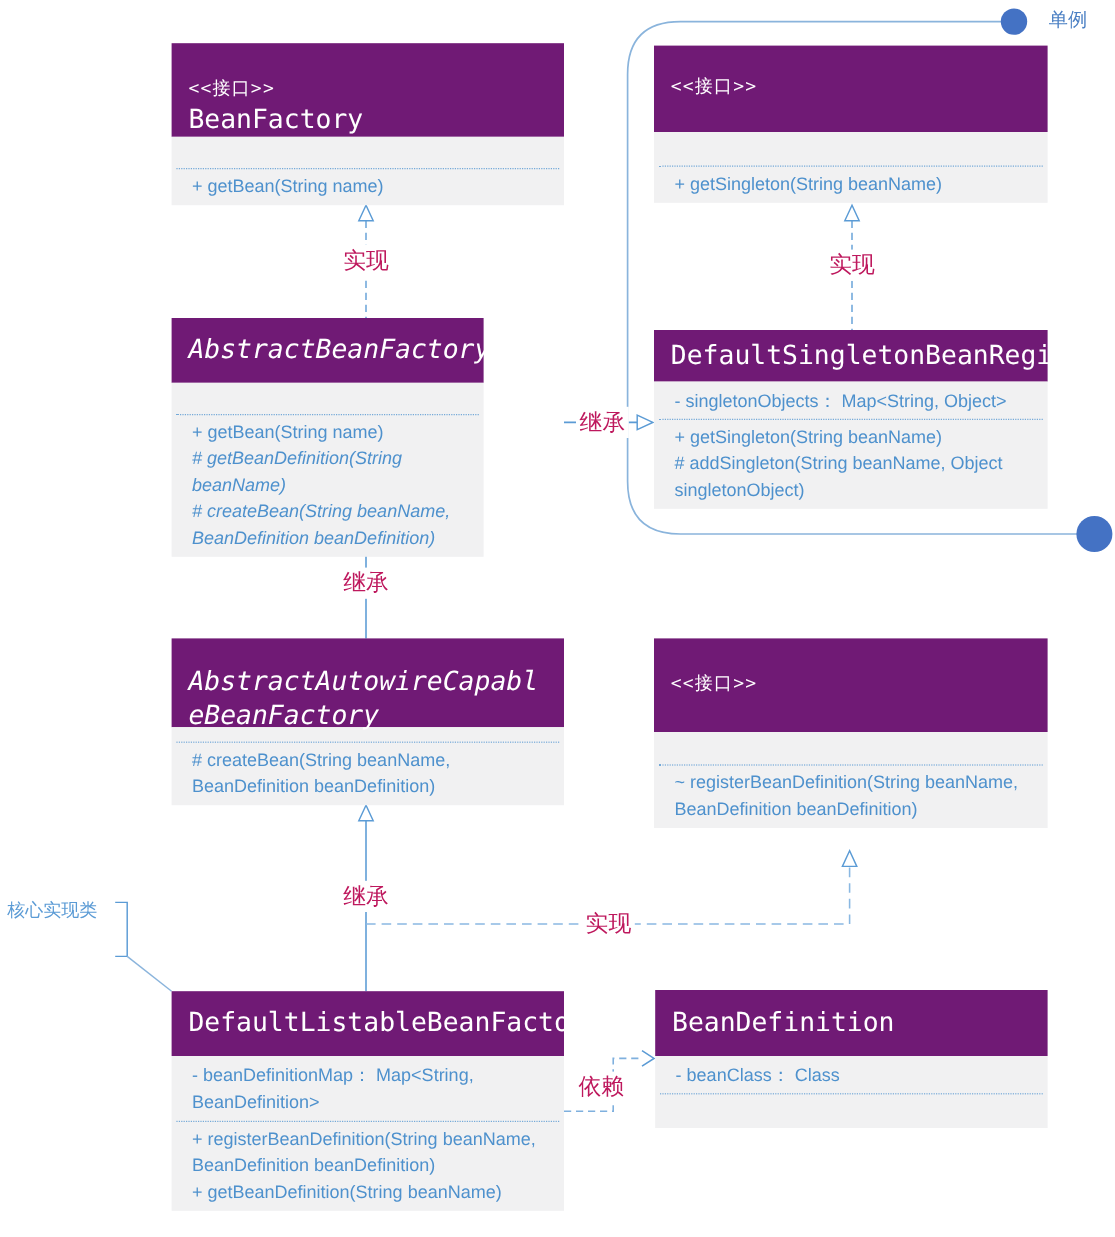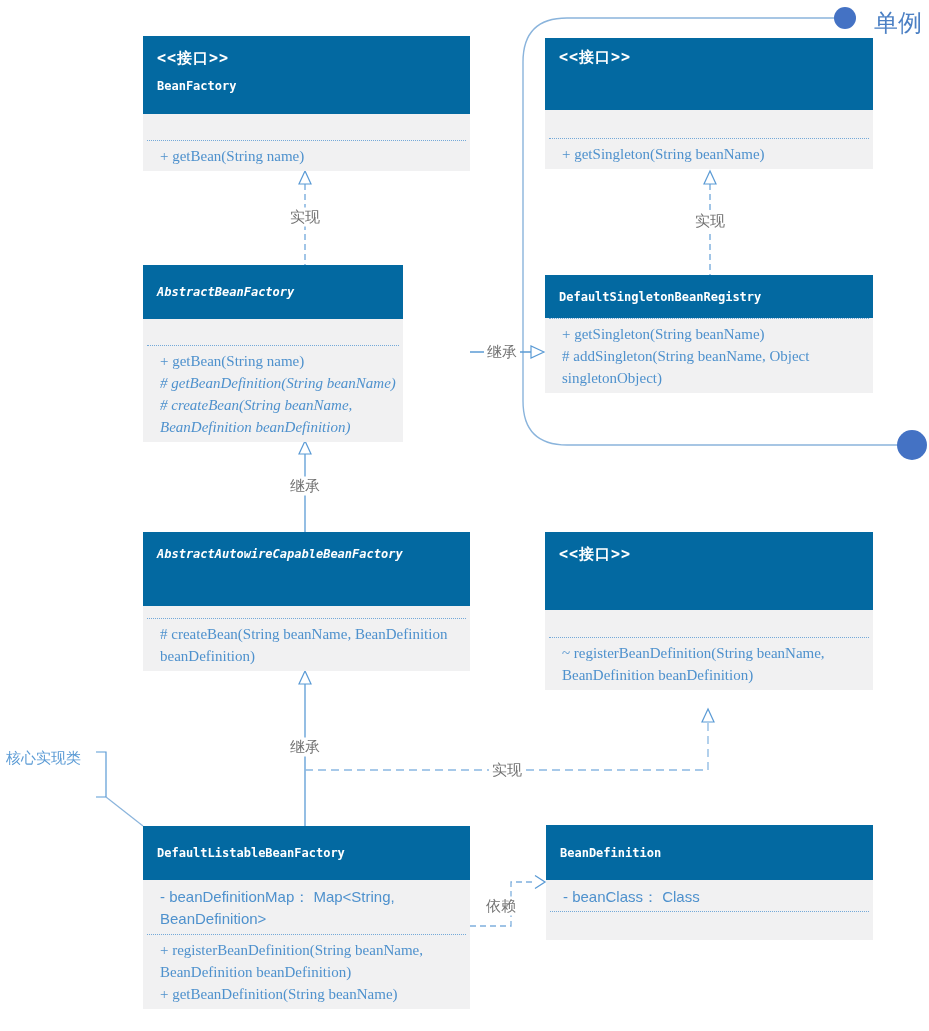--- a/index.html
+++ b/index.html
@@ -2,39 +2,39 @@
 <html><head>
 <meta charset="utf-8">
 <style>
   html,body{margin:0;padding:0;background:#fff;}
   #canvas{position:relative;width:929px;height:1031px;background:#fff;overflow:hidden;
           font-family:"Liberation Sans",sans-serif;}
   svg.wires{position:absolute;left:0;top:0;width:929px;height:1031px;}
 
   
   .cls{position:absolute;box-sizing:border-box;}
-  .hd{background:#0369a1;color:#fff;box-sizing:border-box;padding:0 14px;
-      font-family:"DejaVu Sans Mono","Liberation Mono",monospace;font-weight:bold;}
+  .hd{background:#701a75;color:#fff;box-sizing:border-box;padding:15px 14px;
+      font-family:"DejaVu Sans Mono","Liberation Mono",monospace;}
   .hd .st{font-size:15px;line-height:26px;padding-top:9px;letter-spacing:1px;}
-  .hd .nm{font-size:12px;line-height:30px;}
+  .hd .nm{font-size:22px;line-height:30px;}
   .hd.center{display:flex;align-items:center;}
   .hd.center .nm{line-height:24px;}
   .hd .nm.it{font-style:italic;}
   .bd{background:#f1f1f2;box-sizing:border-box;}
   .sep{height:0;border-top:1px dotted #74a9d8;margin:0 4px;}
-  .members{padding:4px 6px 4px 17px;font-family:Liberation Serif, serif;}
+  .members{padding:4px 6px 4px 17px;}
   .attrs{box-sizing:border-box;padding:6px 6px 0 17px;}
   .m{font-size:15px;line-height:22px;color:#4e91cd;}
   .m.it{font-style:italic;}
 
   
   .elabel{position:absolute;transform:translate(-50%,-50%);background:#fff;
-          padding:0 3px;font-size:15px;color:#737373;white-space:nowrap;}
+          padding:0 3px;font-size:19px;color:#be185d;white-space:nowrap;}
   .annot{position:absolute;white-space:nowrap;}
-  #singleton-label{left:874px;top:7px;font-size:24px;color:#4c80c4;}
+  #singleton-label{left:874px;top:7px;font-size:16px;color:#4c80c4;}
   #core-label{left:6px;top:749px;font-size:15px;color:#5b9bd5;}
 </style>
 </head>
 <body>
 
 <div id="canvas">
 
   <svg class="wires" viewBox="0 0 929 1031">
 
     <path d="M837,18 H567 Q523,18 523,62 V401 Q523,445 567,445 H898" fill="none" stroke="#8ab4dc" stroke-width="1.4"></path>
@@ -117,20 +117,23 @@
         <div class="m it"># createBean(String beanName, BeanDefinition beanDefinition)</div>
       </div>
     </div>
   </div>
 
   <div class="cls" style="left:545px;top:275px;width:328px;">
     <div class="hd center" style="height:43px;">
       <div class="nm">DefaultSingletonBeanRegistry</div>
     </div>
     <div class="bd">
+      <div class="attrs" style="padding-bottom:3px;">
+        <div class="m">- singletonObjects：  Map&lt;String, Object&gt;</div>
+      </div>
       <div class="sep"></div>
       <div class="members">
         <div class="m">+ getSingleton(String beanName)</div>
         <div class="m"># addSingleton(String beanName, Object singletonObject)</div>
       </div>
     </div>
   </div>
 
   <div class="cls" style="left:143px;top:532px;width:327px;">
     <div class="hd" style="height:74px;">

